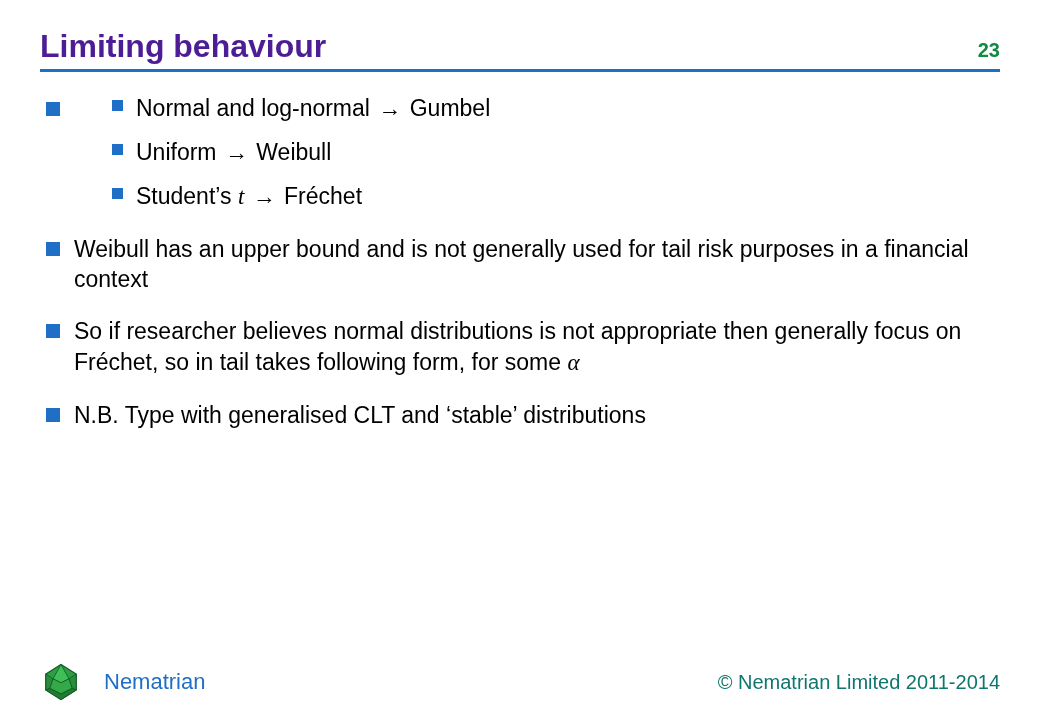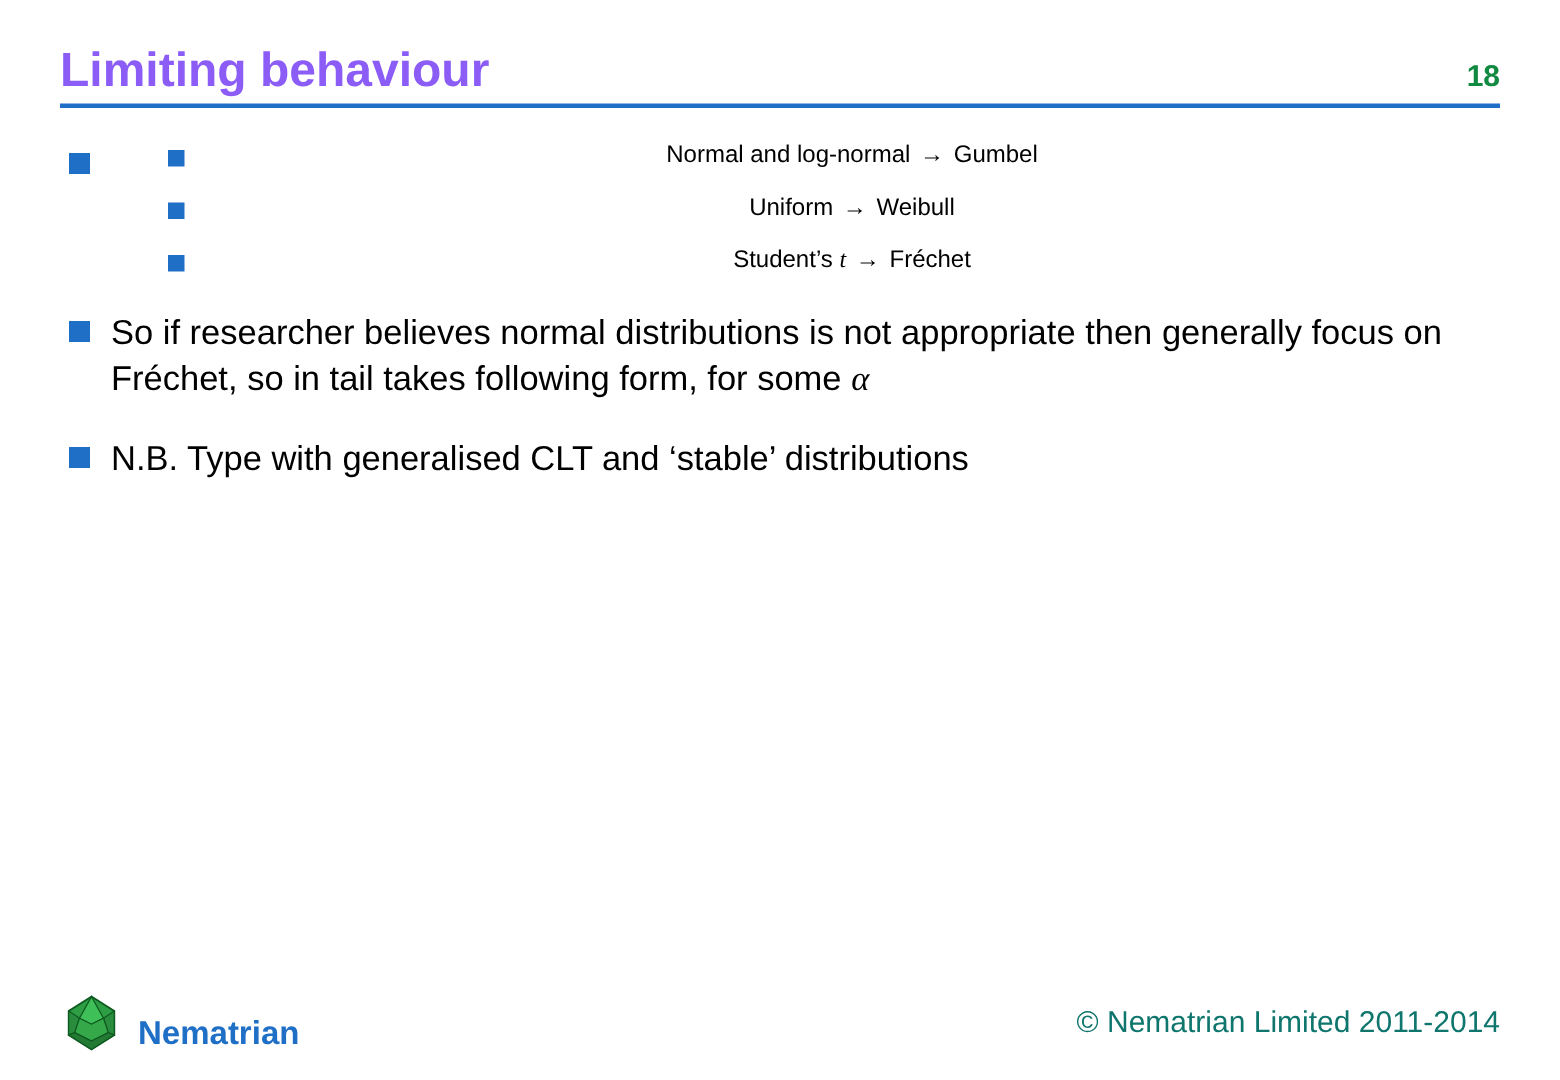--- a/index.html
+++ b/index.html
@@ -23,21 +23,21 @@
     display: flex;
     align-items: baseline;
     justify-content: space-between;
     border-bottom: 3px solid #1f6fc6;
     padding-bottom: 4px;
     margin-bottom: 22px;
   }
   .title {
     font-size: 32px;
     font-weight: bold;
-    color: #8b5cf6;
+    color: #4c1d95;
     margin: 0;
   }
   .page-number {
     font-size: 20px;
     font-weight: bold;
     color: #108a40;
   }
 
   ul.top-list {
     list-style: none;
@@ -62,24 +62,23 @@
   }
 
   ul.sub-list {
     list-style: none;
     padding: 0;
     margin: 14px 0 0 34px;
   }
   ul.sub-list > li {
     position: relative;
     padding-left: 28px;
-    font-size: 16px;
+    font-size: 23px;
     line-height: 1.3;
     margin-bottom: 14px;
-    text-align: center;
   }
   ul.sub-list > li::before {
     content: "";
     position: absolute;
     left: 4px;
     top: 6px;
     width: 11px;
     height: 11px;
     background: #1f6fc6;
   }
@@ -114,23 +113,22 @@
     left: 0;
     right: 0;
     bottom: 18px;
     padding: 0 40px;
     display: flex;
     align-items: center;
     justify-content: space-between;
   }
   .footer .brand {
     display: flex;
-    align-items: flex-end;
-    gap: 10px;
-    font-weight: bold;
+    align-items: center;
+    gap: 22px;
   }
   .footer .brand-name {
     font-size: 22px;
     color: #1f6fc6;
   }
   .footer .copyright {
     font-size: 20px;
     color: #0f766e;
   }
   .logo {
@@ -139,39 +137,42 @@
     flex: 0 0 auto;
   }
 </style>
 </head>
 <body>
 
 <div class="slide">
 
   <div class="header">
     <h1 class="title">Limiting behaviour</h1>
-    <div class="page-number">18</div>
+    <div class="page-number">23</div>
   </div>
 
   <ul class="top-list">
 
     <li>
       <ul class="sub-list">
         <li>
           <span>Normal and log-normal </span><span class="arrow">→</span><span> Gumbel</span>
         </li>
         <li>
           <span>Uniform </span><span class="arrow">→</span><span> Weibull</span>
         </li>
         <li>
           <span>Student’s </span><span class="mathi">t</span><span> </span><span class="arrow">→</span><span> Fréchet</span>
         </li>
       </ul>
     </li>
 
+    <li>
+      <span>Weibull has an upper bound and is not generally used for tail risk purposes in a financial context</span>
+    </li>
 
     <li>
       <span>So if researcher believes normal distributions is not appropriate then generally focus on Fréchet, so in tail takes following form, for some </span><span class="mathi">α</span>
     </li>
 
     <li>
       <span>N.B. Type with generalised CLT and ‘stable’ distributions</span>
     </li>
 
   </ul>

